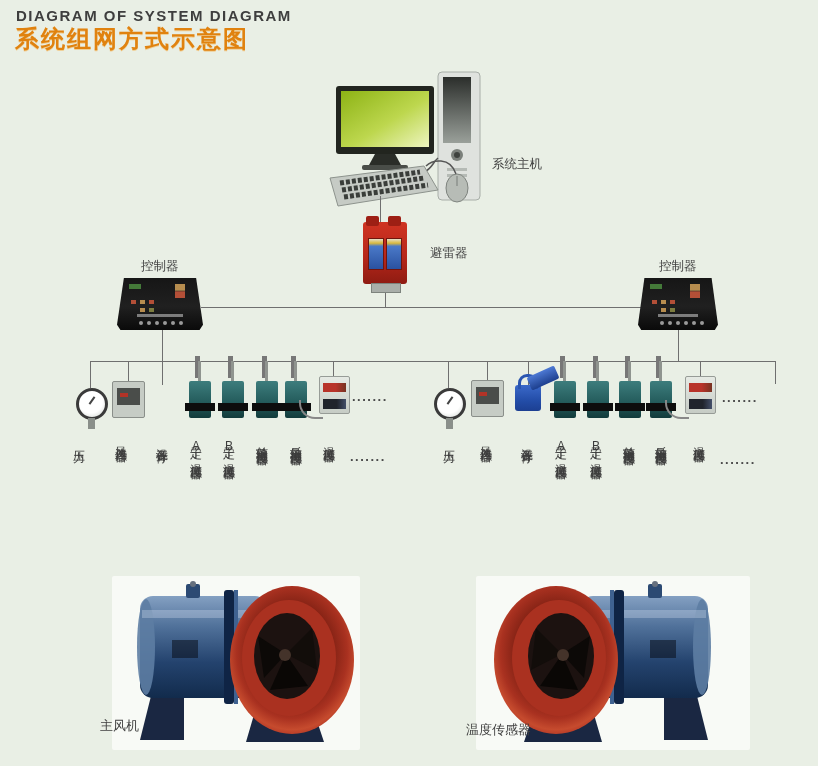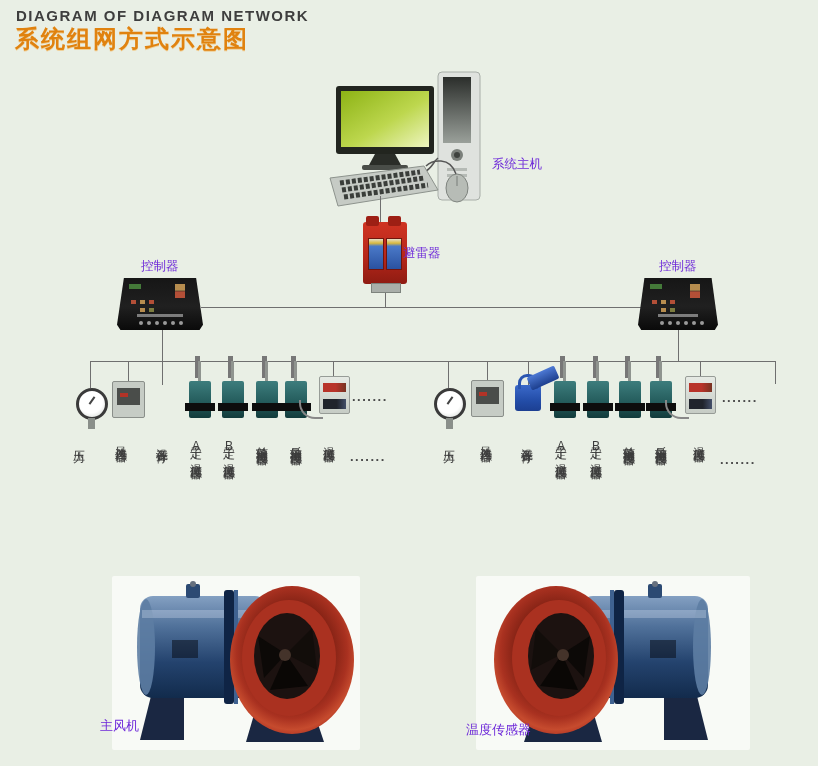--- a/index.html
+++ b/index.html
@@ -5,21 +5,21 @@
   html,body{margin:0;padding:0;}
   .stage{
     position:relative;width:818px;height:766px;overflow:hidden;
     background:#e9efe5;
     font-family:"Liberation Sans","DejaVu Sans",sans-serif;
   }
   .title-en{position:absolute;left:16px;top:7px;font-size:15px;font-weight:bold;
     letter-spacing:1.5px;color:#3e3e3e;}
   .title-zh{position:absolute;left:15px;top:23px;font-size:24px;font-weight:bold;
     letter-spacing:2px;color:#e0820f;text-shadow:0 1px 0 rgba(242,190,110,.65);}
-  .node-label{position:absolute;font-size:12.5px;color:#6d28d9;white-space:nowrap;}
+  .node-label{position:absolute;font-size:12.5px;color:#404040;white-space:nowrap;}
   .vlabel{position:absolute;writing-mode:vertical-rl;text-orientation:upright;
     font-size:12px;letter-spacing:1px;color:#3c3c3c;line-height:14px;}
   .dots{position:absolute;font-size:13px;font-weight:bold;color:#4a4a4a;
     letter-spacing:1.5px;white-space:nowrap;}
   .hline,.vline{position:absolute;background:#6f6f6f;}
   .hline{height:1px;}
   .vline{width:1px;}
 
   
   .controller{position:absolute;width:86px;height:52px;
@@ -109,21 +109,21 @@
       <radialGradient id="gFanCone" cx="0.5" cy="0.45" r="0.62">
         <stop offset="0.5" stop-color="#7e2013"></stop>
           <stop offset="0.72" stop-color="#a93120"></stop>
         <stop offset="0.84" stop-color="#c64b2e"></stop>
           <stop offset="0.93" stop-color="#b03323"></stop>
         <stop offset="1" stop-color="#8c2718"></stop>
       </radialGradient>
     </defs>
   </svg>
 
-  <div class="title-en">DIAGRAM OF DIAGRAM NETWORK</div>
+  <div class="title-en">DIAGRAM OF SYSTEM DIAGRAM</div>
   <div class="title-zh">系统组网方式示意图</div>
 
   <svg width="165" height="150" viewBox="0 0 165 150" style="position:absolute;left:328px;top:58px">
     <rect x="110" y="14" width="42" height="128" rx="4" fill="#dfe2de" stroke="#a8aea8"></rect>
     <rect x="115" y="19" width="28" height="66" fill="url(#gGrille)"></rect>
     <circle cx="129" cy="97" r="6" fill="#7b807b"></circle>
       <circle cx="129" cy="97" r="3" fill="#3f433f"></circle>
     <rect x="119" y="110" width="20" height="3" fill="#b5bab5"></rect>
     <rect x="119" y="116" width="20" height="3" fill="#b5bab5"></rect>
     <rect x="8" y="28" width="98" height="68" rx="3" fill="#22251f"></rect>
@@ -155,21 +155,21 @@
   <div class="vline" style="left:528px;top:361px;height:24px"></div>
   <div class="vline" style="left:700px;top:361px;height:15px"></div>
   <div class="vline" style="left:775px;top:361px;height:23px"></div>
 
   <div class="arrester">
     <div class="arr-top"></div>
     <div class="arr-panel" style="left:5px"></div>
     <div class="arr-panel" style="right:5px"></div>
     <div class="arr-rail"></div>
   </div>
-  <div class="node-label" style="left:403px;top:245px">避雷器</div>
+  <div class="node-label" style="left:430px;top:245px">避雷器</div>
 
   <div class="node-label" style="left:141px;top:258px">控制器</div>
   <div class="controller" style="left:117px;top:278px">
     <div class="c-logo"></div>
     <div class="c-disp"></div>
     <div class="c-leds"></div>
     <div class="c-bar"></div>
     <div class="c-dotrow"></div>
   </div>
   <div class="node-label" style="left:659px;top:258px">控制器</div>

